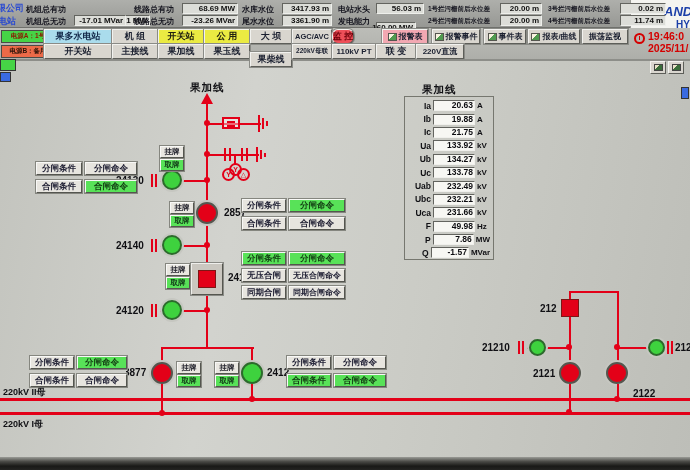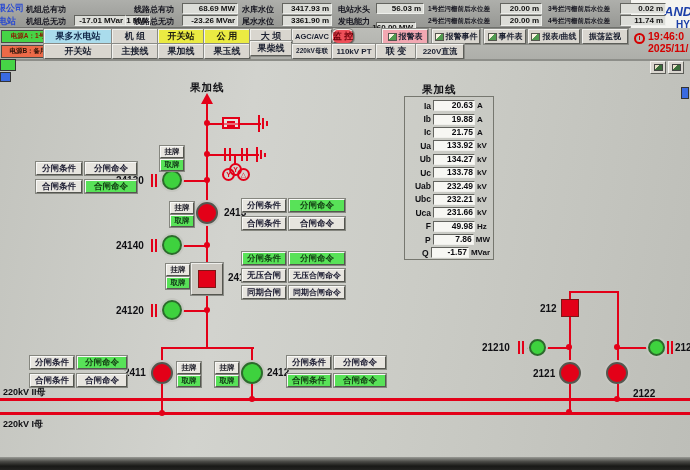--- a/index.html
+++ b/index.html
@@ -203,21 +203,21 @@
   <div class="cell f8" style="left:528px;top:29px;width:52px;">
       <i class="mini-icon"></i>
       <span>报表/曲线</span>
     </div>
   <div class="cell f8" style="left:582px;top:29px;width:46px;">振荡监视</div>
 
   <div class="cell" style="left:44px;top:44px;width:68px;">开关站</div>
   <div class="cell" style="left:112px;top:44px;width:46px;">主接线</div>
   <div class="cell" style="left:158px;top:44px;width:46px;">果加线</div>
   <div class="cell" style="left:204px;top:44px;width:46px;">果玉线</div>
-  <div class="cell" style="left:250px;top:41px;width:42px;">果柴线</div>
+  <div class="cell" style="left:250px;top:52px;width:42px;">果柴线</div>
   <div class="cell f65" style="left:292px;top:44px;width:40px;">220kV母联</div>
   <div class="cell f8" style="left:332px;top:44px;width:44px;">110kV PT</div>
   <div class="cell" style="left:376px;top:44px;width:40px;">联 变</div>
   <div class="cell f8" style="left:416px;top:44px;width:48px;">220V直流</div>
 
   <div class="clock-icon"></div>
   <span class="clock-t">19:46:0</span>
   <span class="clock-d">2025/11/</span>
 
   <div class="tool-mini" style="left:650px;top:61px;">
@@ -272,21 +272,21 @@
   <span class="lbl" style="left:116px;top:175px;">24130</span>
   <div class="dev open" style="left:162px;top:170px;width:20px;height:20px;"></div>
   <div class="tagb" style="left:160px;top:146px;">挂牌</div>
   <div class="tagb g" style="left:160px;top:159px;">取牌</div>
   <div class="cmdb" style="left:36px;top:162px;width:46px;">分闸条件</div>
   <div class="cmdb" style="left:85px;top:162px;width:52px;">分闸命令</div>
   <div class="cmdb" style="left:36px;top:180px;width:46px;">合闸条件</div>
   <div class="cmdb g" style="left:85px;top:180px;width:52px;">合闸命令</div>
 
   <div class="dev closed" style="left:196px;top:202px;width:22px;height:22px;"></div>
-  <span class="lbl" style="left:224px;top:207px;">2413</span>
+  <span class="lbl" style="left:224px;top:207px;">2857</span>
   <div class="tagb" style="left:170px;top:202px;">挂牌</div>
   <div class="tagb g" style="left:170px;top:215px;">取牌</div>
   <div class="cmdb" style="left:242px;top:199px;width:44px;">分闸条件</div>
   <div class="cmdb g" style="left:289px;top:199px;width:56px;">分闸命令</div>
   <div class="cmdb" style="left:242px;top:217px;width:44px;">合闸条件</div>
   <div class="cmdb" style="left:289px;top:217px;width:56px;">合闸命令</div>
 
   <div class="hl" style="left:160px;top:245px;width:47px;"></div>
   <div class="dot" style="left:204px;top:242px;"></div>
   <div class="bar" style="left:151px;top:239px;width:2px;height:13px;"></div>
@@ -311,21 +311,21 @@
   <div class="bar" style="left:151px;top:304px;width:2px;height:13px;"></div>
   <div class="bar" style="left:155px;top:304px;width:2px;height:13px;"></div>
   <span class="lbl" style="left:116px;top:305px;">24120</span>
   <div class="dev open" style="left:162px;top:300px;width:20px;height:20px;"></div>
 
   <div class="hl" style="left:161px;top:347px;width:93px;"></div>
   <div class="vl" style="left:161px;top:349px;height:14px;"></div>
   <div class="vl" style="left:251px;top:349px;height:14px;"></div>
   <div class="dev closed" style="left:151px;top:362px;width:22px;height:22px;"></div>
   <div class="dev open" style="left:241px;top:362px;width:22px;height:22px;"></div>
-  <span class="lbl" style="left:124px;top:367px;">2411</span>
+  <span class="lbl" style="left:124px;top:367px;">3877</span>
   <span class="lbl" style="left:267px;top:367px;">2412</span>
   <div class="tagb" style="left:177px;top:362px;">挂牌</div>
   <div class="tagb g" style="left:177px;top:375px;">取牌</div>
   <div class="tagb" style="left:215px;top:362px;">挂牌</div>
   <div class="tagb g" style="left:215px;top:375px;">取牌</div>
   <div class="vl" style="left:161px;top:384px;height:31px;"></div>
   <div class="vl" style="left:251px;top:384px;height:17px;"></div>
   <div class="cmdb" style="left:30px;top:356px;width:44px;">分闸条件</div>
   <div class="cmdb g" style="left:77px;top:356px;width:50px;">分闸命令</div>
   <div class="cmdb" style="left:30px;top:374px;width:44px;">合闸条件</div>

